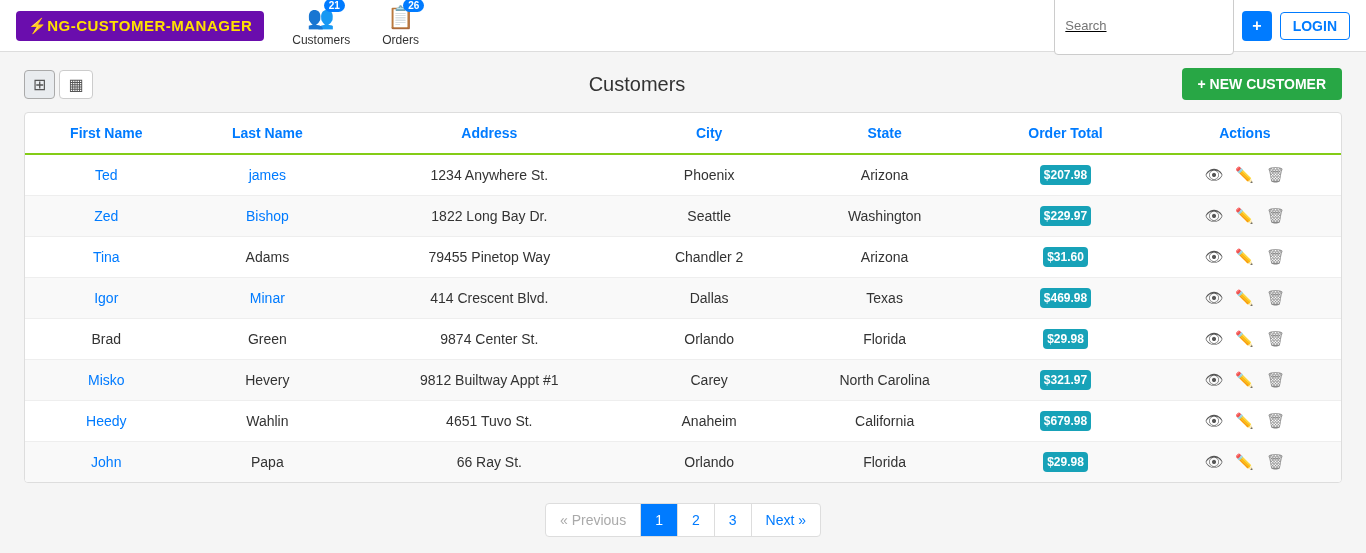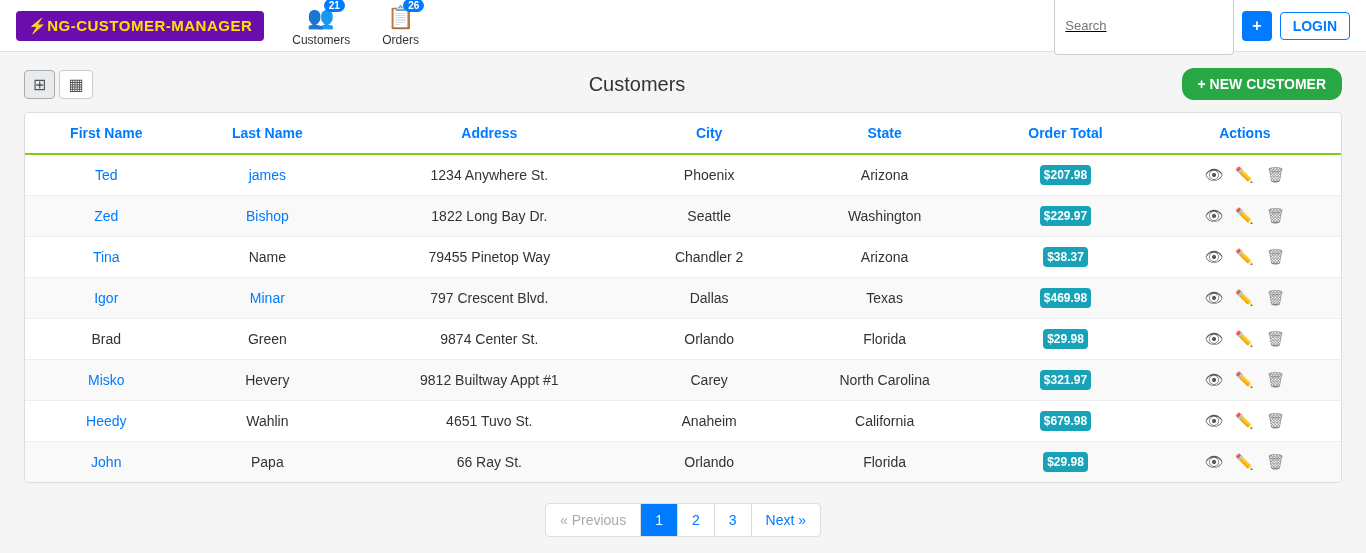--- a/index.html
+++ b/index.html
@@ -105,21 +105,21 @@
       flex: 1;
       text-align: center;
       font-size: 20px;
       font-weight: 500;
       color: #333;
     }
     .btn-new-customer {
       background: #28a745;
       color: #fff;
       border: none;
-      border-radius: 12px;
+      border-radius: 4px;
       padding: 8px 16px;
       cursor: pointer;
       font-size: 14px;
       font-weight: bold;
     }
 
     
     .table-container {
       background: #fff;
       border: 1px solid #ddd;
@@ -259,35 +259,35 @@
       <td>Washington</td>
       <td><span class="order-badge">$229.97</span></td>
       <td>
         <span class="action-icon">👁</span>
         <span class="action-icon">✏️</span>
         <span class="action-icon delete">🗑</span>
       </td>
     </tr>
           <tr>
       <td class="td-link">Tina</td>
-      <td>Name</td>
+      <td>Adams</td>
       <td>79455 Pinetop Way</td>
       <td>Chandler 2</td>
       <td>Arizona</td>
-      <td><span class="order-badge">$38.37</span></td>
+      <td><span class="order-badge">$31.60</span></td>
       <td>
         <span class="action-icon">👁</span>
         <span class="action-icon">✏️</span>
         <span class="action-icon delete">🗑</span>
       </td>
     </tr>
           <tr>
       <td class="td-link">Igor</td>
       <td class="td-link">Minar</td>
-      <td>797 Crescent Blvd.</td>
+      <td>414 Crescent Blvd.</td>
       <td>Dallas</td>
       <td>Texas</td>
       <td><span class="order-badge">$469.98</span></td>
       <td>
         <span class="action-icon">👁</span>
         <span class="action-icon">✏️</span>
         <span class="action-icon delete">🗑</span>
       </td>
     </tr>
           <tr>

